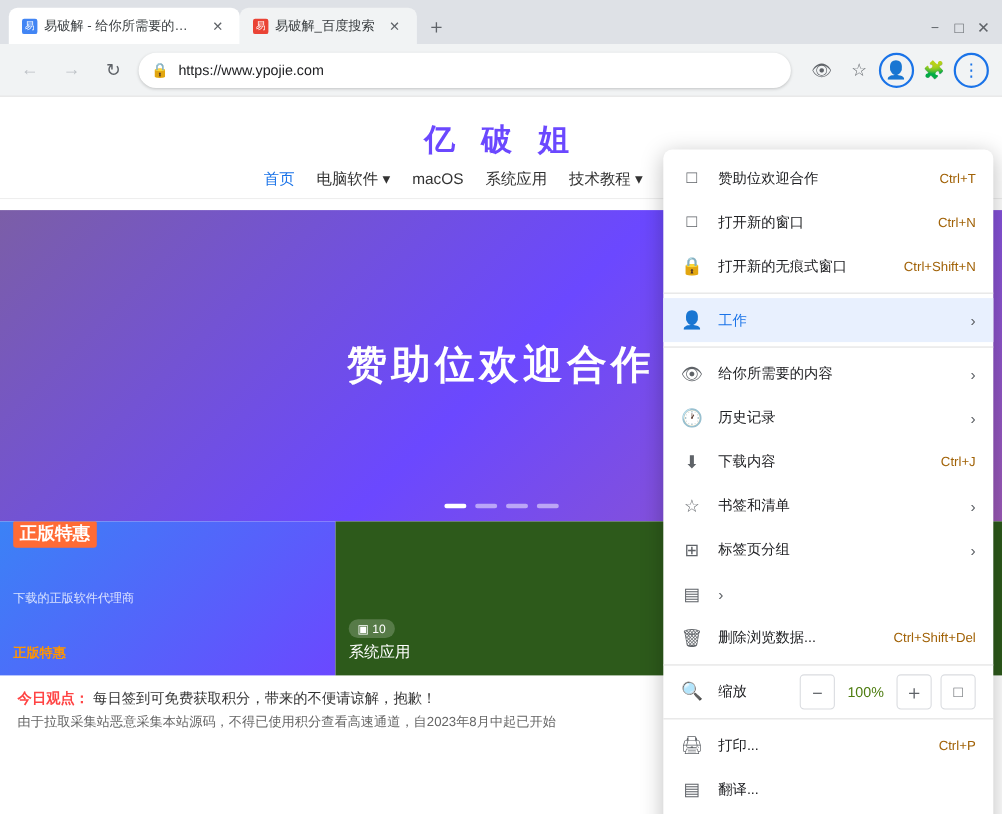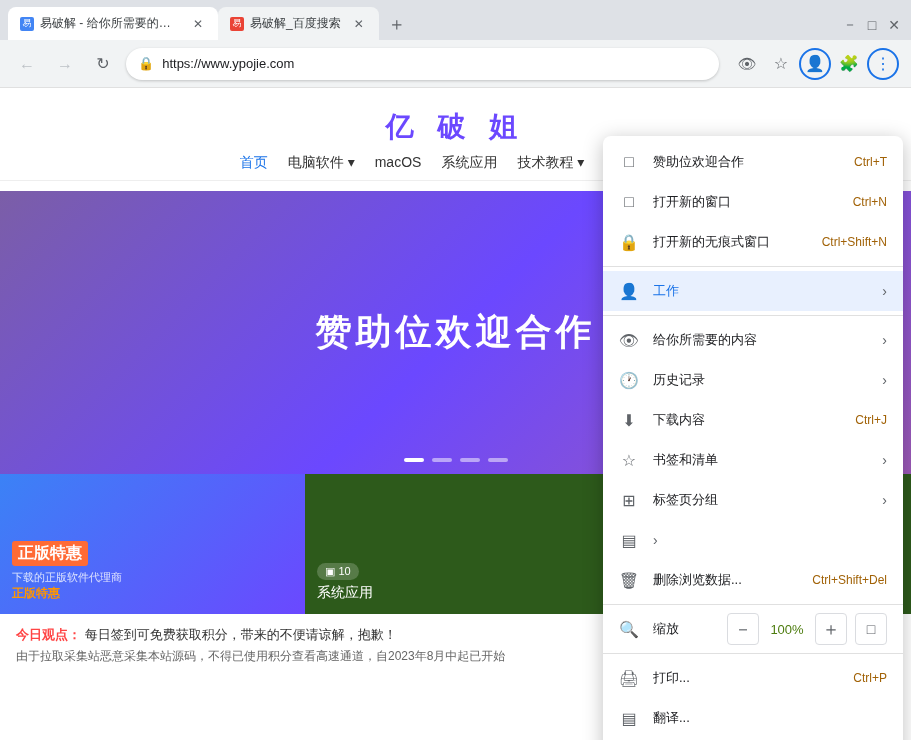--- a/index.html
+++ b/index.html
@@ -141,21 +141,21 @@
       <div class="banner-text">赞助位欢迎合作</div>
       <div class="banner-dots">
         <div class="dot active"></div>
         <div class="dot"></div>
         <div class="dot"></div>
         <div class="dot"></div>
       </div>
     </div>
 
     <div class="cards-row">
-      <div class="card card-left" style="max-width:305px;">
+      <div class="card card-left" style="max-width:305px;gap:34px;">
         <span class="card-badge">正版特惠</span>
         <span class="card-subtitle">下载的正版软件代理商</span>
         <span class="card-label">正版特惠</span>
       </div>
       <div class="card card-right">
         <span class="card-count">▣ 10</span>
         <span class="card-name">系统应用</span>
       </div>
     </div>
 

